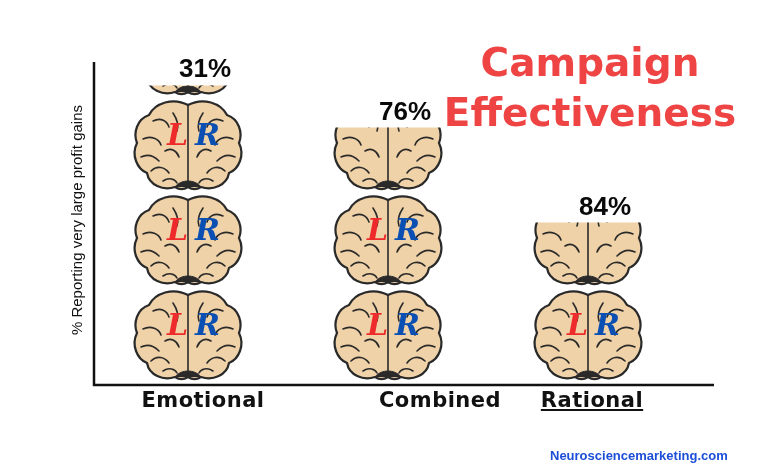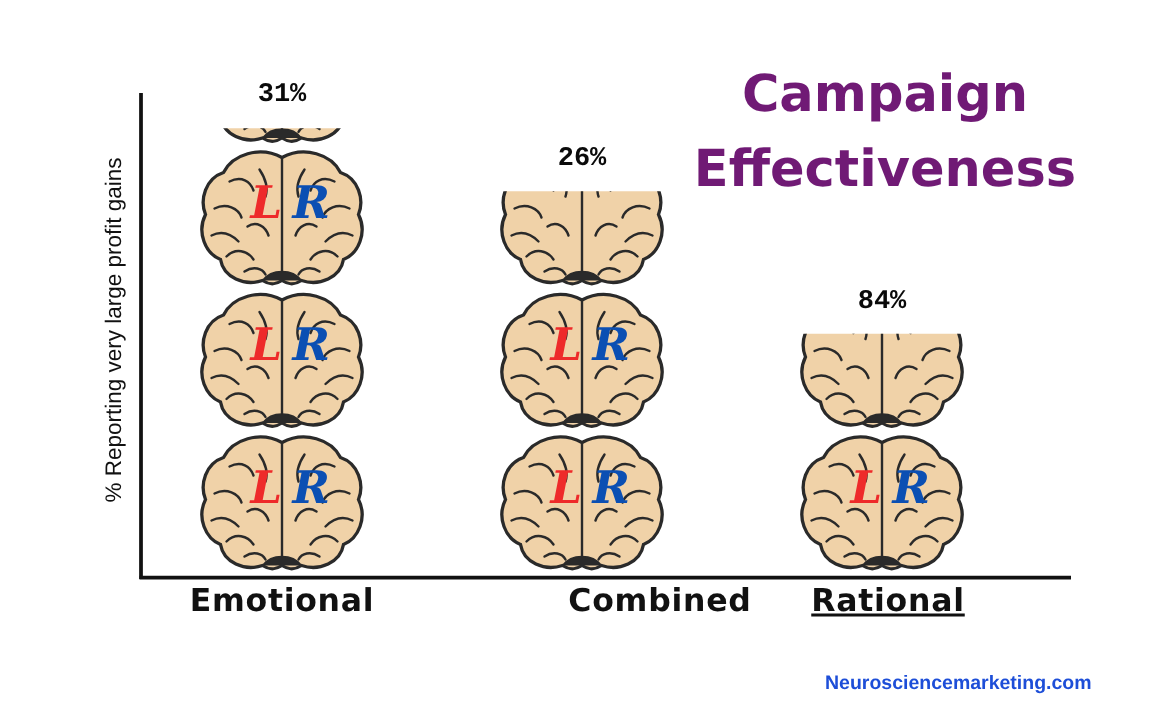--- a/index.html
+++ b/index.html
@@ -1,21 +1,21 @@
 <!DOCTYPE html>
 <html><head>
   <meta charset="utf-8">
   <style>
     html, body { margin: 0; padding: 0; background: #ffffff; }
     body { width: 780px; height: 470px; position: relative; overflow: hidden; font-family: "DejaVu Sans", sans-serif; }
     #chart { position: absolute; left: 0; top: 0; }
-    .title { position: absolute; left: 440px; top: 38px; width: 300px; text-align: center; font-family: "DejaVu Sans", sans-serif; font-weight: bold; font-size: 34px; line-height: 50px; color: #701a75; }
+    .title { position: absolute; left: 440px; top: 38px; width: 300px; text-align: center; font-family: "DejaVu Sans", sans-serif; font-weight: bold; font-size: 39px; line-height: 50px; color: #ef4444; }
     .ylabel { position: absolute; left: 76px; top: 220px; transform: translate(-50%, -50%) rotate(-90deg); white-space: nowrap; font-family: "Liberation Sans", sans-serif; font-size: 15px; color: #111; }
     .xtick { position: absolute; top: 388px; font-family: "DejaVu Sans", sans-serif; font-weight: bold; font-size: 21px; color: #111; transform: translateX(-50%); white-space: nowrap; letter-spacing: 0.5px; }
-    .datalabel { position: absolute; font-family: Liberation Mono, monospace; font-weight: bold; font-size: 18px; color: #0a0a0a; transform: translateX(-50%); white-space: nowrap; }
+    .datalabel { position: absolute; font-family: Liberation Sans, sans-serif; font-weight: bold; font-size: 26px; color: #0a0a0a; transform: translateX(-50%); white-space: nowrap; margin-left: 17px; }
     .source { position: absolute; left: 550px; top: 455px; transform: translateY(-50%); font-family: "Liberation Sans", sans-serif; font-weight: bold; font-size: 13px; color: #1d4ed8; }
   </style>
 </head>
 <body>
 
 <svg id="chart" width="780" height="470" viewBox="0 0 780 470" xmlns="http://www.w3.org/2000/svg">
   <defs>
     <g id="brain-shape">
 
       <path d="M55 6 C40 -2 22 4 16 16 C4 20 0 34 4 44 C-2 56 4 70 14 74 C16 86 30 92 42 88 C48 92 52 90 55 88 C58 90 62 92 68 88 C80 92 94 86 96 74 C106 70 112 56 106 44 C110 34 106 20 94 16 C88 4 70 -2 55 6 Z" fill="#f0d2a8" stroke="#2a2a2a" stroke-width="2.2"></path>
@@ -100,21 +100,21 @@
         <g transform="translate(533,194)">
           <use href="#brain-shape" clip-path="url(#clip-2)"></use>
         </g>
       </g>
     </g>
 </svg>
 
 <div class="title">Campaign Effectiveness</div>
 <div class="ylabel">% Reporting very large profit gains</div>
 
-<div class="xtick" style="left:188px;">Emotional</div>
+<div class="xtick" style="left:203px;">Emotional</div>
 <div class="xtick" style="left:396px;margin-left:44px;">Combined</div>
 <div class="xtick" style="left:592px;text-decoration:underline;">Rational</div>
 
 <div class="datalabel" id="dl-0" style="left: 188px; top: 53.42px;">31%</div>
-<div class="datalabel" id="dl-1" style="left: 388px; top: 95.52px;">26%</div>
+<div class="datalabel" id="dl-1" style="left: 388px; top: 95.52px;">76%</div>
 <div class="datalabel" id="dl-2" style="left: 588px; top: 190.52px;">84%</div>
 
 <div class="source">Neurosciencemarketing.com</div>
 
 </body></html>

